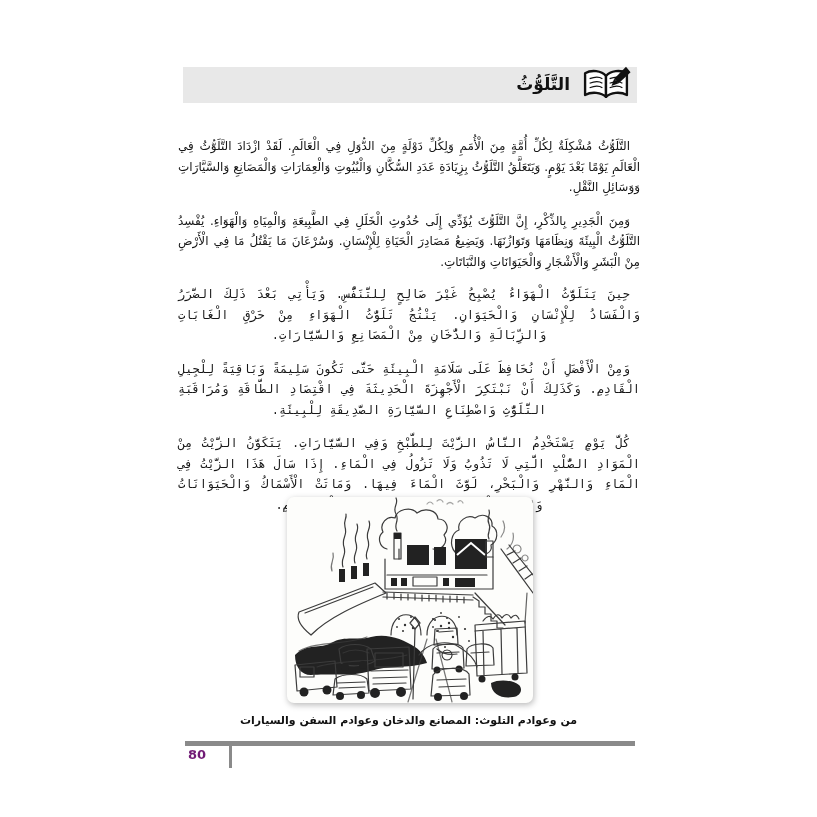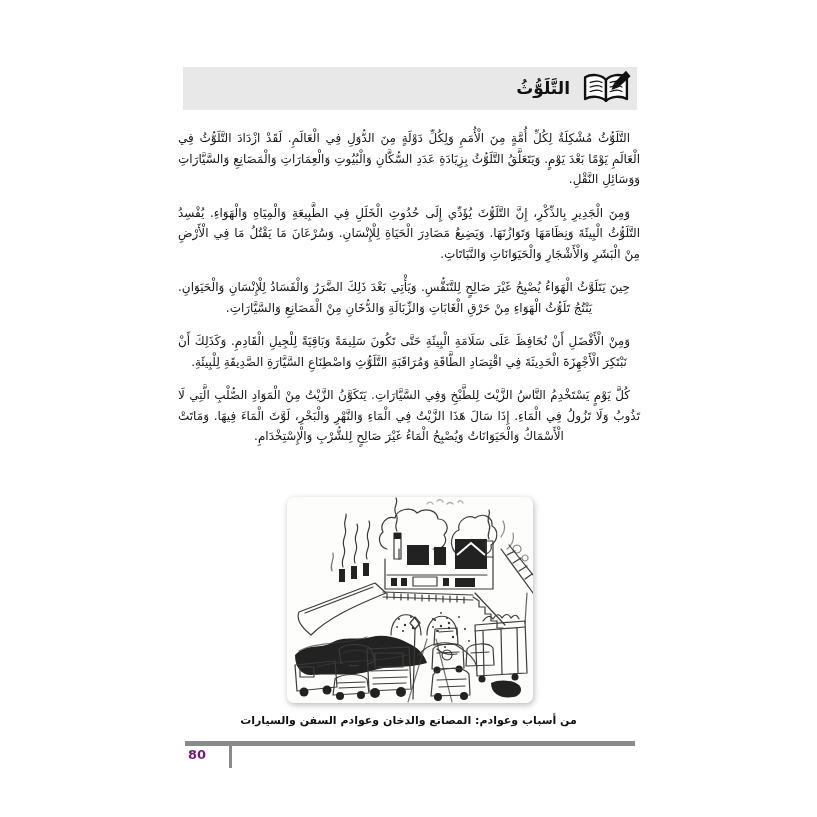--- a/index.html
+++ b/index.html
@@ -6,42 +6,42 @@
   body {
     width:817px; height:817px;
     background:#ffffff;
     position:relative;
     overflow:hidden;
     font-family:"DejaVu Sans", sans-serif;
     color:#141414;
   }
   .header-bar {
     position:absolute; left:183px; top:67px;
-    width:454px; height:43px;
+    width:454px; height:36px;
     background:#e8e8e8;
     display:flex; align-items:center; justify-content:flex-end;
     gap:10px; padding:0 5px; box-sizing:border-box;
   }
   .header-title {
     direction:rtl;
     font-size:17px; font-weight:bold; color:#111;
     padding-bottom:2px;
   }
   .header-icon { width:52px; height:40px; flex:0 0 auto; }
 
   .text-block {
     position:absolute; left:178px; top:128px; width:462px;
     direction:rtl;
     font-size:12px; line-height:20.5px;
     text-align:justify;
     color:#161616;
   }
-  .text-block p { margin:0 0 13px 0; text-indent:10px; }
+  .text-block p { margin:8px 0 13px 0; text-indent:10px; }
   p.right-last  { text-align-last:right; }
-  p.center-last { text-align-last:center; }
+  p.center-last { text-align-last:center;font-family:Liberation Mono, monospace; }
 
   .figure {
     position:absolute; left:287px; top:497px;
     width:246px; height:206px;
     background:#fdfdfb;
     border-radius:7px;
     box-shadow:1px 2px 6px rgba(0,0,0,0.28);
   }
   .figure svg { width:100%; height:100%; display:block; }
 
@@ -221,17 +221,17 @@
         <circle class="sk-dark" cx="228" cy="180" r="3.5"></circle>
       <path class="sk-dark" d="M204,186 C212,182 226,183 232,188 C236,192 234,199 226,200 C216,202 204,198 204,186 Z"></path>
       <path class="sk" d="M214,52 L246,96 M222,48 L246,78"></path>
       <path class="sk" d="M220,58 L228,54 M226,66 L234,61 M232,74 L240,69 M238,82 L245,77"></path>
       <path class="sk" d="M240,96 L238,126" stroke-opacity="0.8"></path>
       <path class="sk" d="M230,56 a4,4 0 1,1 0.1,0 M238,64 a3,3 0 1,1 0.1,0" stroke-opacity="0.6"></path>
     </g>
   </svg>
 </div>
 
-<div class="caption">من أسباب وعوادم: المصانع والدخان وعوادم السفن والسيارات</div>
+<div class="caption">من وعوادم التلوث: المصانع والدخان وعوادم السفن والسيارات</div>
 
 <div class="footer-bar"></div>
 <div class="footer-tick"></div>
 <div class="page-number">80</div>
 
 </body></html>

